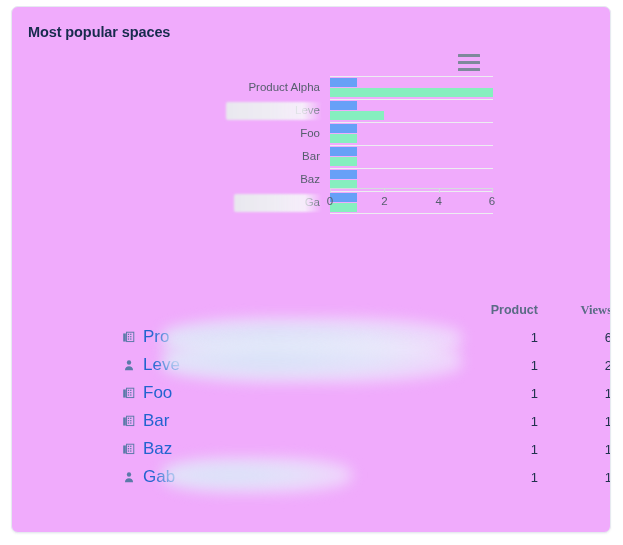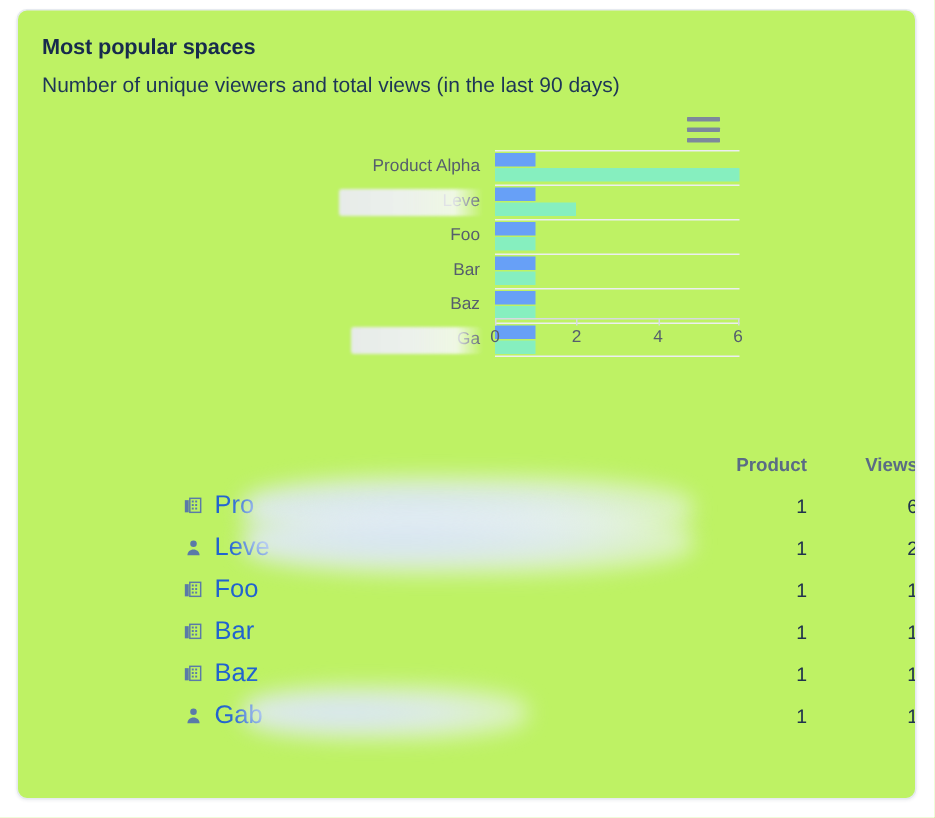--- a/index.html
+++ b/index.html
@@ -14,21 +14,21 @@
     font-family: "Liberation Sans", sans-serif;
     -webkit-font-smoothing: antialiased;
   }
 
   .card {
     position: absolute;
     left: 11px;
     top: 6px;
     width: 600px;
     height: 527px;
-    background: #bef264;
+    background: #f0abfc;
     border: 1px solid #e6eaf0;
     border-radius: 7px;
     box-sizing: border-box;
     box-shadow: 0 1px 2px rgba(9,30,66,0.06);
     overflow: hidden;
   }
 
   
   .card-header {
     padding: 15px 0 0 16px;
@@ -190,21 +190,21 @@
   }
   .th-spacer { flex: 1 1 auto; }
   .th {
     font-size: 12.5px;
     font-weight: bold;
     color: #5a6b85;
     text-align: right;
     white-space: nowrap;
   }
   .th-viewers { width: 78px; }
-  .th-views   { width: 74px; }
+  .th-views   { width: 74px; font-family: Liberation Serif, serif; }
 
   .trow {
     position: relative;
     display: flex;
     align-items: center;
     height: 28px;
     padding-left: 108px;
   }
   .row-icon {
     width: 17px;
@@ -243,21 +243,20 @@
     pointer-events: none;
   }
 </style>
 </head>
 <body>
 
 <div class="card">
 
   <div class="card-header">
     <div class="card-title">Most popular spaces</div>
-    <div class="card-subtitle">Number of unique viewers and total views (in the last 90 days)</div>
   </div>
 
   <div class="chart-area">
 
     <div class="menu-button">
       <span></span>
       <span></span>
       <span></span>
     </div>
 

